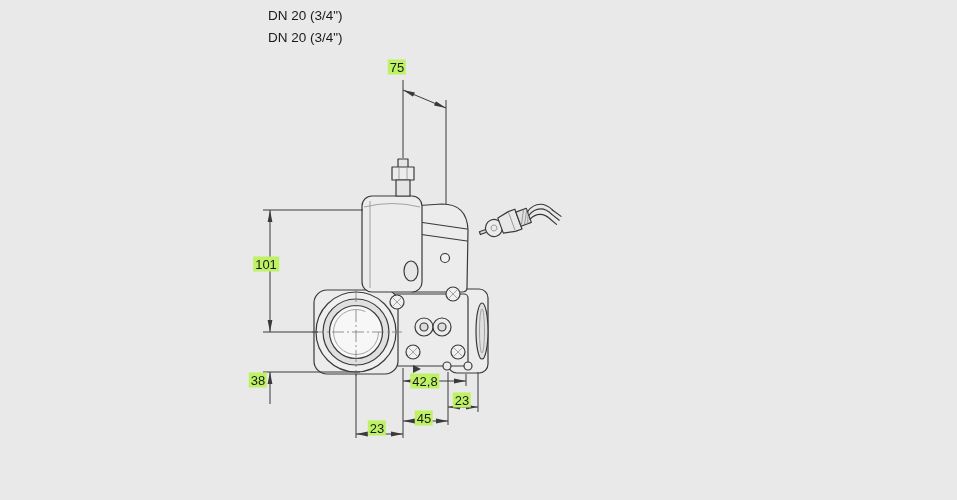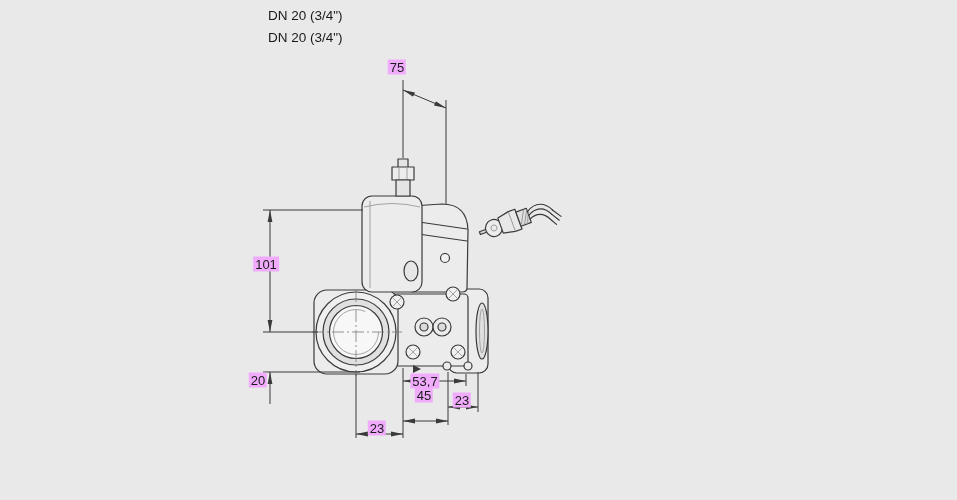--- a/index.html
+++ b/index.html
@@ -4,21 +4,21 @@
 <style>
   html,body{margin:0;padding:0;}
   .stage{
     position:relative;width:957px;height:500px;
     background:#e9e9e9;overflow:hidden;
     font-family:"Liberation Sans",sans-serif;color:#1a1a1a;
   }
   .lbl{position:absolute;font-size:13.5px;line-height:15px;white-space:nowrap;}
   .dim-label{
     position:absolute;transform:translate(-50%,-50%);
-    font-size:13px;white-space:nowrap;background:#f0abfc;padding:0 2px;
+    font-size:13px;white-space:nowrap;background:#bef264;padding:0 2px;
   }
   svg{position:absolute;left:0;top:0;}
   .dl{stroke:#3a3a3a;stroke-width:1.2;stroke-linejoin:round;stroke-linecap:round;}
   .thin{stroke:#8f8f8f;stroke-width:0.8;fill:none;}
   .dim{stroke:#3a3a3a;stroke-width:1;fill:none;}
   .cl{stroke:#7a7a7a;stroke-width:0.8;fill:none;stroke-dasharray:12 3 2 3;}
 </style>
 </head>
 <body>
 
@@ -128,18 +128,18 @@
       <path class="dim" d="M270,404 V372" marker-end="url(#arw)"></path>
       <path class="dim" d="M403,381 H466" marker-start="url(#arw)" marker-end="url(#arw)"></path>
       <path class="dim" d="M448,407 H478" marker-start="url(#arw)" marker-end="url(#arw)"></path>
       <path class="dim" d="M403,421 H448" marker-start="url(#arw)" marker-end="url(#arw)"></path>
       <path class="dim" d="M356,434 H403" marker-start="url(#arw)" marker-end="url(#arw)"></path>
     </g>
   </svg>
 
   <div class="dim-label" style="left:397px;top:67px">75</div>
   <div class="dim-label" style="left:266px;top:264px">101</div>
-  <div class="dim-label" style="left:258px;top:380px">20</div>
-  <div class="dim-label" style="left:425px;top:381px">53,7</div>
+  <div class="dim-label" style="left:258px;top:380px">38</div>
+  <div class="dim-label" style="left:425px;top:381px">42,8</div>
   <div class="dim-label" style="left:462px;top:400px">23</div>
-  <div class="dim-label" style="left:424px;top:395px">45</div>
+  <div class="dim-label" style="left:424px;top:418px">45</div>
   <div class="dim-label" style="left:377px;top:428px">23</div>
 </div>
 
 </body></html>

